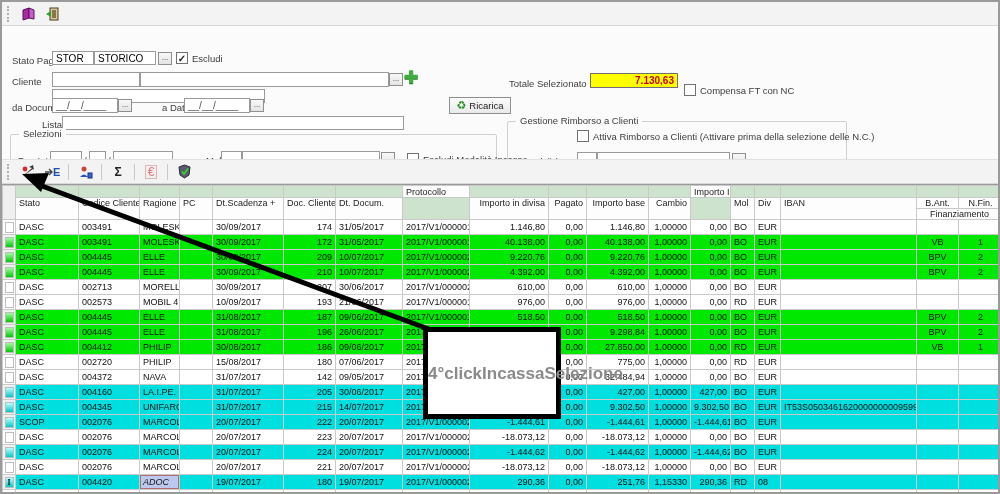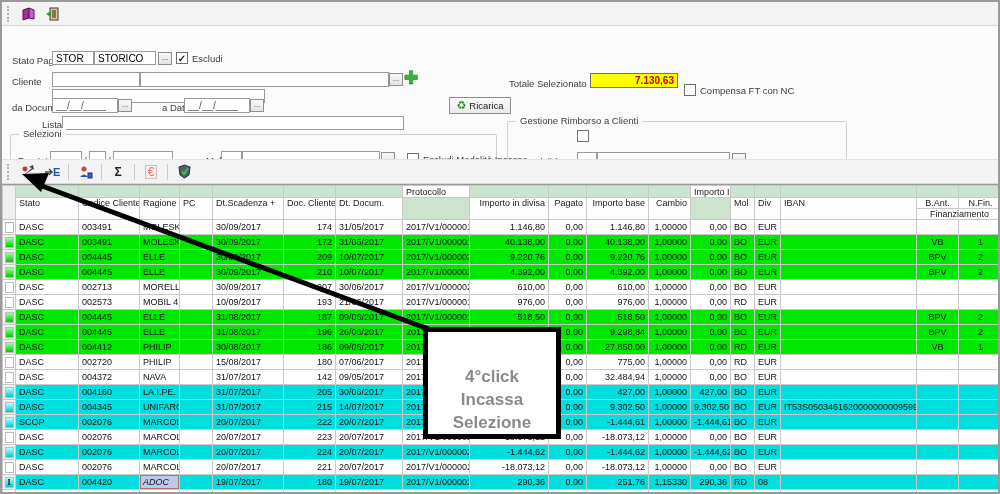--- a/index.html
+++ b/index.html
@@ -46,22 +46,22 @@
   .selmark { width:9px; height:11px; margin:1px auto; border:1px solid #bdbdbd; background:#fff; font-size:8px; font-weight:bold; text-align:center; line-height:10px; font-family:"Liberation Serif", serif; }
   tr.row-white td { background:#fff; }
   tr.row-green td { background:#00e800; }
   tr.row-cyan  td { background:#00dfdf; }
   tr.row-green td.sel, tr.row-cyan td.sel { background:#f0f0f0; }
   tr.row-green .selmark { background:linear-gradient(#9dff9d,#00c800); }
   tr.row-cyan .selmark { background:linear-gradient(#b9ffff,#00c8c8); }
   td.focused { background:#bcc8ee !important; box-shadow:inset 0 0 0 1px #b07070;font-style:italic; }
   
   #arrow-svg { position:absolute; left:0; top:0; width:1000px; height:494px; pointer-events:none; z-index:9; }
-  #callout { position:absolute; left:421px; top:325px; width:138px; height:112px; background:#fff; border:5px solid #000; z-index:10;
-    display:flex; flex-direction:column; align-items:center; justify-content:flex-end; }
+  #callout { position:absolute; left:421px; top:325px; width:138px; height:92px; background:#fff; border:5px solid #000; z-index:10;
+    display:flex; flex-direction:row; align-items:center; justify-content:space-between; }
   #callout div { font-size:17px; font-weight:bold; color:#8a8a8a; line-height:23px; }
 </style>
 </head>
 <body>
 
 <div id="app">
 
   <div id="toolbar-top" class="toolbar">
     <div class="gripper"></div>
     <div class="tbtn">
@@ -134,20 +134,21 @@
     <div class="chk" style="left:405px; top:127px;">
       <span class="box"></span>
       <span>Escludi Modalità Incasso</span>
     </div>
 
     <div class="groupbox" style="left:505px; top:95px; width:340px; height:57px;">
       <span class="grouptitle">Gestione Rimborso a Clienti</span>
     </div>
     <div class="chk" style="left:575px; top:104px;">
       <span class="box"></span>
+      <span>Attiva Rimborso a Clienti (Attivare prima della selezione delle N.C.)</span>
     </div>
     <span class="lbl" style="left:522px; top:130px;">Modalità R.C.</span>
     <div class="field" style="left:575px; top:126px; width:20px; height:15px;"></div>
     <div class="field" style="left:595px; top:126px; width:133px; height:15px;"></div>
     <div class="browse" style="left:730px; top:127px;">...</div>
   </div>
 
   <div id="toolbar-grid" class="toolbar">
     <div class="gripper"></div>
     <div class="tbtn">

